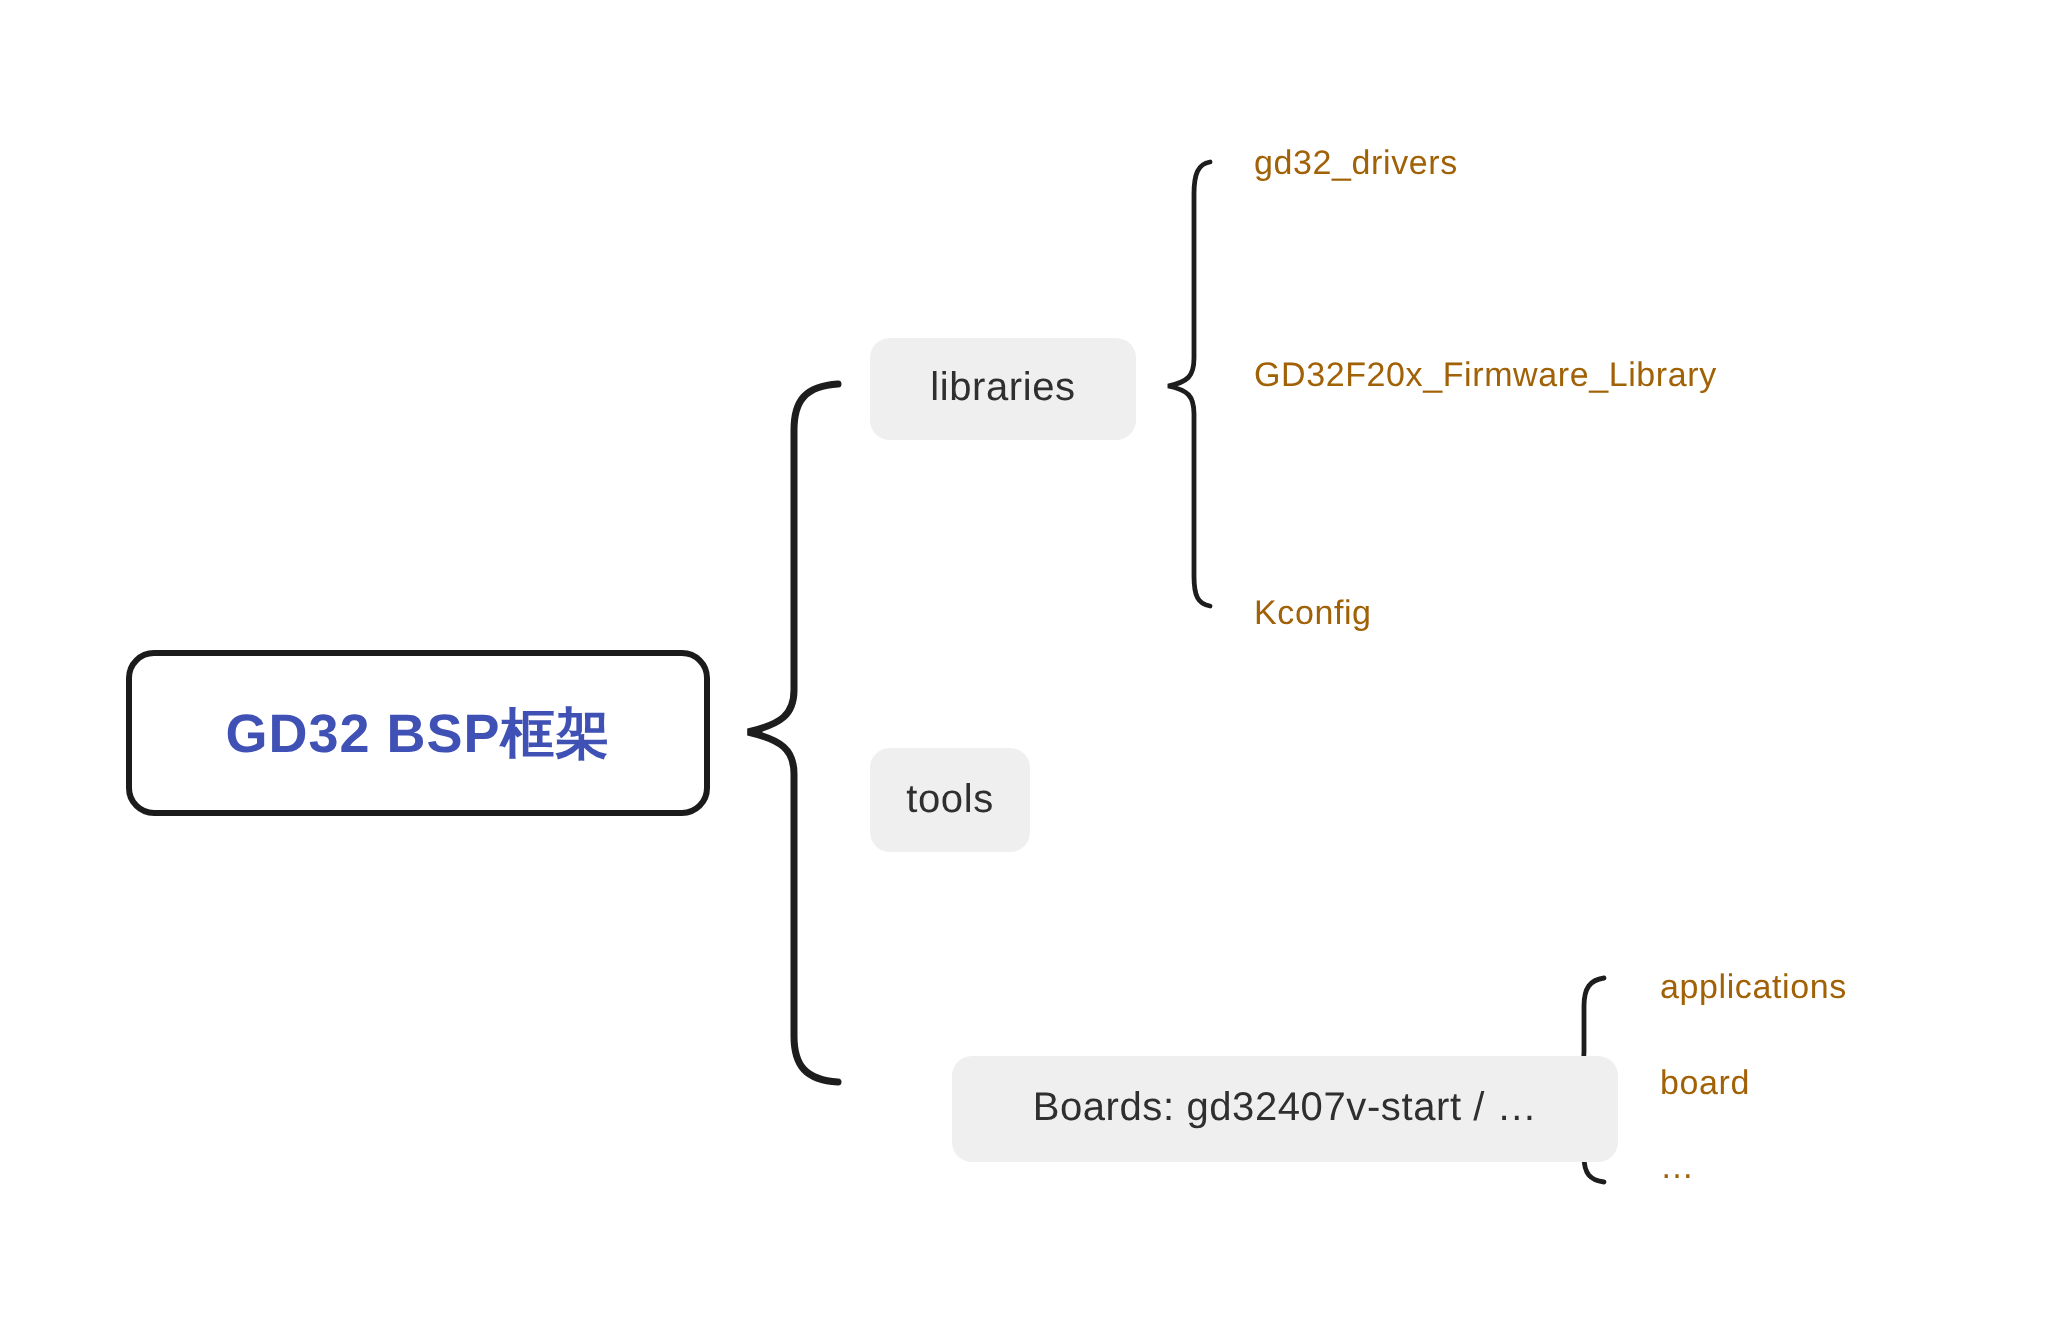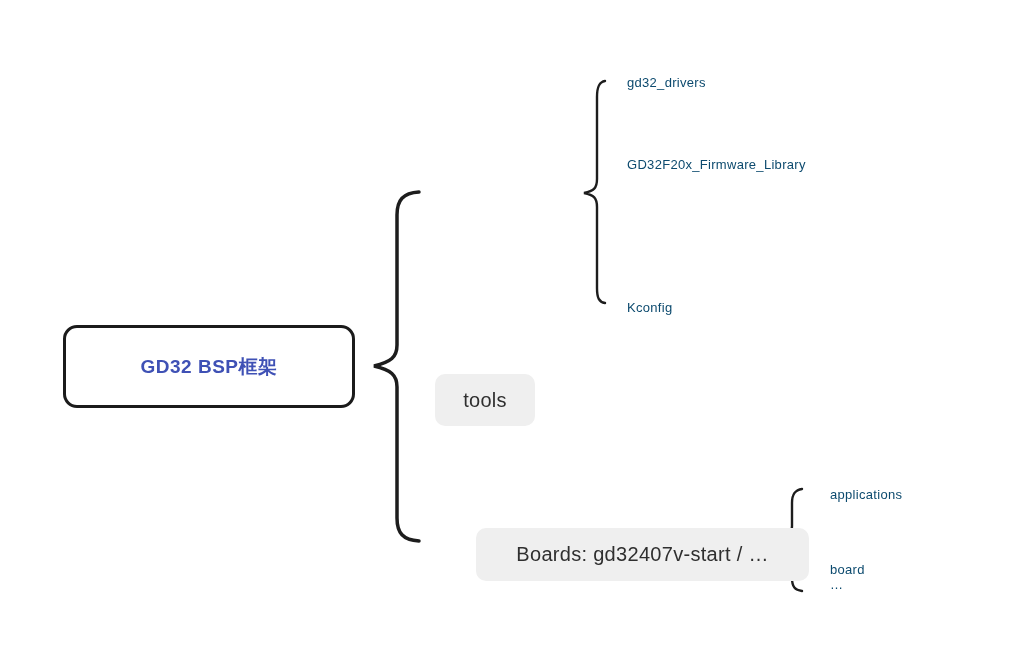--- a/index.html
+++ b/index.html
@@ -30,76 +30,79 @@
     height: 83px;
     box-sizing: border-box;
     border: 3.5px solid #1b1b1b;
     border-radius: 14px;
     background: #ffffff;
     display: flex;
     align-items: center;
     justify-content: center;
   }
   .root-label {
-    font-size: 19px;
+    font-size: 27px;
     font-weight: bold;
     letter-spacing: 0.5px;
     color: #3f51b5;
     white-space: nowrap;
   }
   .branch-node {
     position: absolute;
     box-sizing: border-box;
     background: #efefef;
     border-radius: 10px;
     display: flex;
     align-items: center;
     justify-content: center;
     color: #2f2f2f;
     font-size: 20px;
     letter-spacing: 0.3px;
     white-space: nowrap;
   }
   .branch-libraries { left: 435px; top: 169px; width: 133px; height: 51px; }
-  .branch-tools     { left: 435px; top: 374px; width: 100px; height: 52px; }
+  .branch-tools     { left: 435px; top: 374px; width: 80px; height: 52px; }
   .branch-boards    { left: 435px; top: 528px; width: 333px; height: 53px; margin-left: 41px; }
   .leaf {
     position: absolute;
     transform: translateY(-50%);
-    font-size: 13px;
+    font-size: 17px;
     letter-spacing: 0.3px;
-    color: #0c4a6e;
+    color: #a16207;
     white-space: nowrap;
   }
 </style>
 </head>
 <body>
 
 <div class="canvas">
 
   <svg class="braces" viewBox="0 0 1035 665" fill="none" xmlns="http://www.w3.org/2000/svg">
     <path d="M 419 192 C 403 193 397 200 397 215 L 397 345 C 397 357 391 362 374 366 C 391 370 397 375 397 387 L 397 518 C 397 533 403 540 419 541" stroke="#1d1d1d" stroke-width="3.5" stroke-linecap="round" fill="none"></path>
     <path d="M 605 81 C 599 82 597 87 597 97 L 597 179 C 597 188 594 191 584 193 C 594 195 597 198 597 207 L 597 288 C 597 298 599 302 605 303" stroke="#1d1d1d" stroke-width="2.4" stroke-linecap="round" fill="none"></path>
     <path d="M 802 489 C 795 490 792 494 792 503 L 792 526 C 792 533 790 536 782 538 C 790 540 792 543 792 550 L 792 578 C 792 587 795 590 802 591" stroke="#1d1d1d" stroke-width="2.4" stroke-linecap="round" fill="none"></path>
   </svg>
 
   <div class="root-node">
     <span class="root-label">GD32 BSP框架</span>
   </div>
 
+  <div class="branch-node branch-libraries">
+    <span>libraries</span>
+  </div>
 
   <div class="branch-node branch-tools">
     <span>tools</span>
   </div>
 
   <div class="branch-node branch-boards">
     <span>Boards: gd32407v-start / …</span>
   </div>
 
   <div class="leaf" style="left:627px; top:82px">gd32_drivers</div>
-  <div class="leaf" style="left:627px; top:164px">GD32F20x_Firmware_Library</div>
+  <div class="leaf" style="left:627px; top:188px">GD32F20x_Firmware_Library</div>
   <div class="leaf" style="left:627px; top:307px">Kconfig</div>
 
   <div class="leaf" style="left:830px; top:494px">applications</div>
-  <div class="leaf" style="left:830px; top:569px">board</div>
+  <div class="leaf" style="left:830px; top:542px">board</div>
   <div class="leaf" style="left:830px; top:584px">…</div>
 
 </div>
 
 </body></html>

